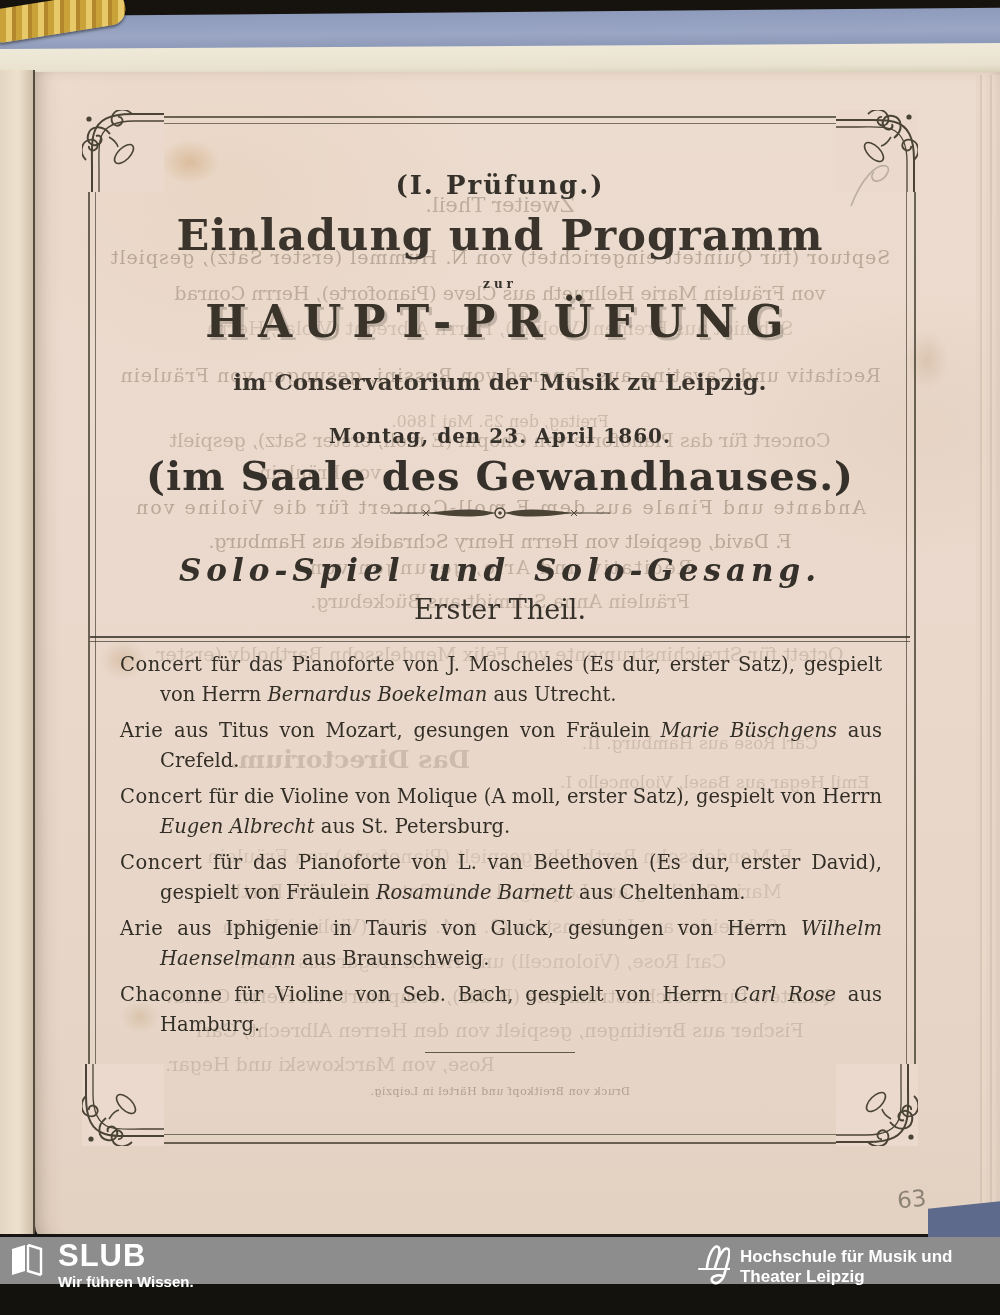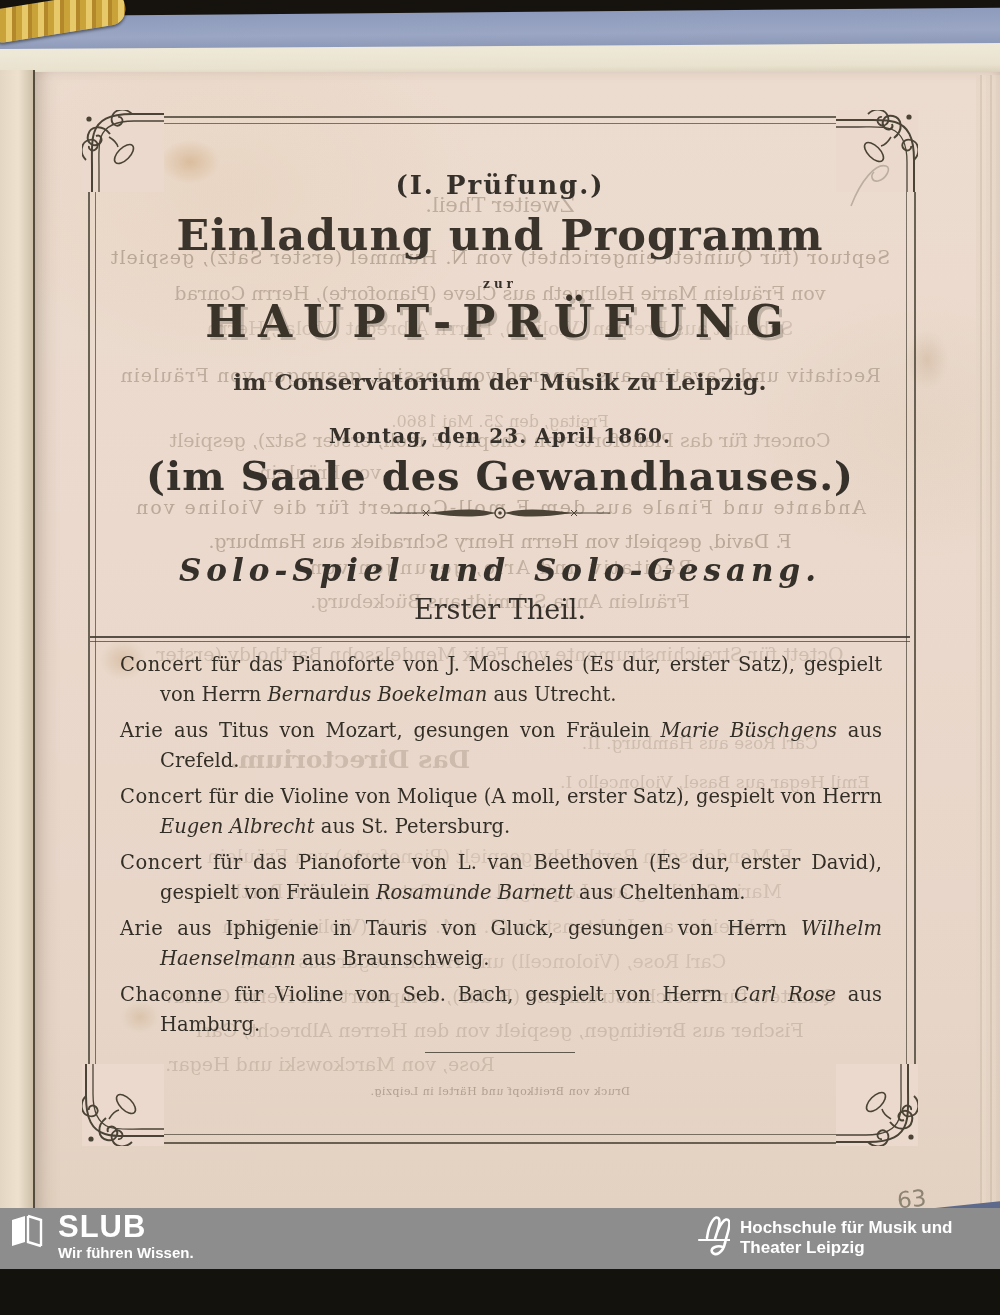--- a/index.html
+++ b/index.html
@@ -25,21 +25,21 @@
           radial-gradient(420px 300px at 20% 10%, rgba(221,188,150,.18), rgba(0,0,0,0) 60%),
           radial-gradient(300px 220px at 92% 30%, rgba(205,180,150,.16), rgba(0,0,0,0) 60%),
           linear-gradient(180deg,#ecdccf 0%,#ead9cc 40%,#e7d6c8 80%,#e2d0c0 100%);
         border-bottom-left-radius:46px 26px;border-bottom-right-radius:18px;
         box-shadow:inset 14px 0 22px -14px rgba(90,70,50,.45), inset -8px 0 16px -10px rgba(120,95,70,.35);}
   .right-page-edges{position:absolute;right:0;top:75px;width:24px;height:1165px;opacity:.55;
         background:repeating-linear-gradient(90deg,#e4d4c5 0 4px,#cdbba8 4px 6px,#e9dac9 6px 10px);}
   .footer-dark{position:absolute;left:0;top:1234px;width:100%;height:36px;background:#171513;}
   .cover-corner-br{position:absolute;right:0;top:1205px;width:72px;height:58px;background:#5d6a8b;
                    transform:skewY(-6deg);}
-  .footer-bar{position:absolute;left:0;top:1208px;width:100%;height:61px;background:#8d8d8d;
+  .footer-bar{position:absolute;left:0;top:1237px;width:100%;height:47px;background:#8d8d8d;
               font-family:"Liberation Sans", sans-serif;color:#fff;}
 
   
   .border-outer{position:absolute;left:88px;top:116px;width:824px;height:1024px;
                 border:2px solid rgba(74,67,54,.8);}
   .border-inner{position:absolute;left:95px;top:123px;width:810px;height:1010px;
                 border:1px solid rgba(74,67,54,.7);}
   .corner{position:absolute;width:82px;height:82px;background:#ead9cc;}
   .corner svg{display:block;}
   .c-tl{left:82px;top:110px;}

